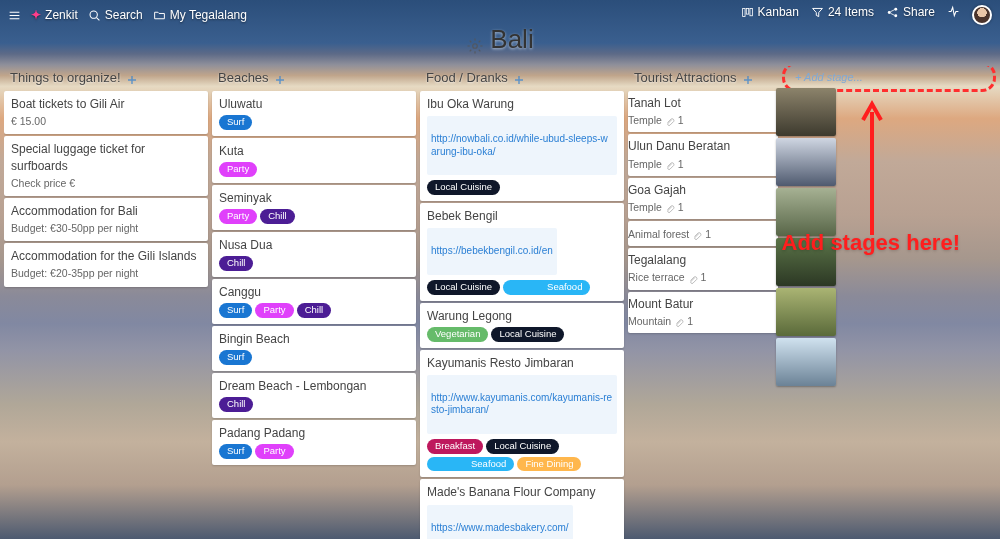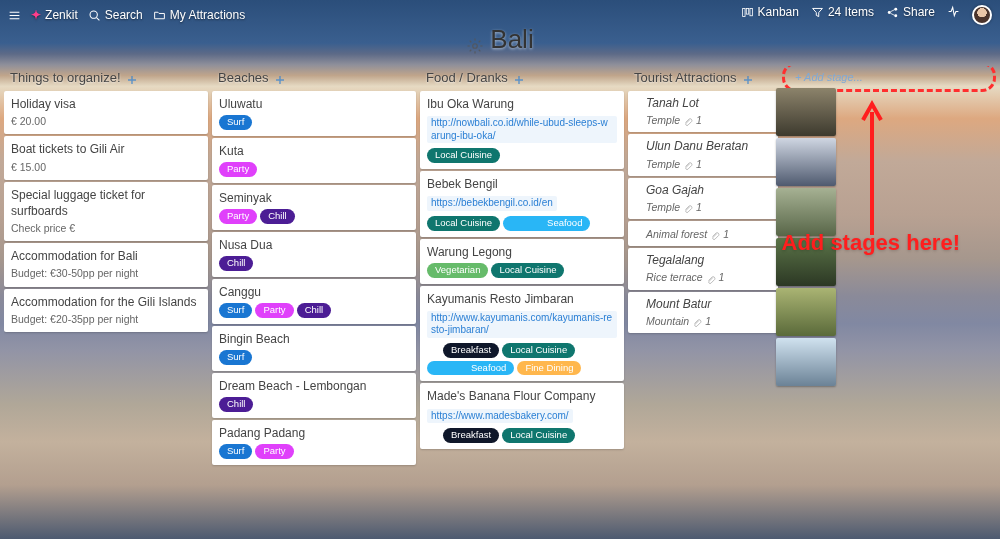--- a/index.html
+++ b/index.html
@@ -23,54 +23,54 @@
   .title-wrap .gear-icon { width:18px; height:18px; opacity:.8; }
 
   .board { position:absolute; top:66px; left:4px; right:4px; bottom:0; display:flex; gap:4px; align-items:flex-start; overflow:hidden; }
   .col { width:204px; flex:0 0 204px; display:flex; flex-direction:column; }
   .col-head { font-size:13px; color:#444; padding:4px 6px 6px; display:flex; align-items:center; gap:6px; text-shadow:0 1px 2px rgba(255,255,255,.7); }
   .plus-icon { color:#2a7fd4; opacity:.7; width:10px; height:10px; }
   .cards { display:flex; flex-direction:column; gap:2px; }
   .card { background:#fff; border-radius:2px; padding:5px 7px 6px; box-shadow:0 1px 2px rgba(0,0,0,.18); font-size:11.5px; color:#555; line-height:1.35; }
   .card-title { color:#444; font-size:12px; margin-bottom:2px; }
   .card-sub { font-size:10.5px; color:#666; }
-  .card-link { font-size:10px; color:#2a7fd4; background:#eef5fc; display:inline-block; padding:1px 4px; border-radius:2px; word-break:break-all; margin:2px 0; line-height:1.25; }
+  .card-link { font-size:10px; color:#2a7fd4; background:#eef5fc; display:inline-block; padding:17px 4px; border-radius:2px; word-break:break-all; margin:2px 0; line-height:1.25; }
   .tags { display:flex; flex-wrap:wrap; gap:3px; margin-top:3px; }
   .tag { display:inline-block; border-radius:9px; padding:1px 8px; font-size:9.5px; color:#fff; line-height:1.35; }
   .meta-row { display:flex; align-items:flex-end; gap:3px; font-size:10.5px; color:#666; margin-top:2px; }
   .attach-icon { width:10px; height:10px; opacity:.6; }
 
   
   .tag-surf { background:#1976d2; }
   .tag-party { background:#e040fb; }
   .tag-chill { background:#4c1d95;text-align:center; }
-  .tag-local { background:#0f766e; }
+  .tag-local { background:#0f172a; }
   .tag-seafood { background:#29b6f6;padding-left:44px; }
   .tag-vegetarian { background:#66bb6a; }
-  .tag-breakfast { background:#0f172a;margin-left:16px; }
+  .tag-breakfast { background:#be185d; }
   .tag-finedining { background:#ffb74d; }
 
   .add-stage-box { border:3px dashed #ff2e2e; border-radius:14px; padding:6px 10px; min-height:26px; display:flex; align-items:center; margin-top:-4px; }
   .add-stage-text { color:#7fa9d6; font-size:11px; font-style:italic; }
   .cta-label { position:absolute; right:40px; top:230px; color:#ff1e1e; font-size:22px; font-weight:bold; text-shadow:0 1px 3px rgba(0,0,0,.2); }
   .arrow { position:absolute; right:115px; top:100px; width:26px; height:135px; }
   .arrow svg { width:100%; height:100%; overflow:visible; }
 
   
   .photo-strip { position:absolute; left:776px; top:88px; width:60px; display:flex; flex-direction:column; gap:2px; }
   .photo { width:60px; height:48px; border-radius:2px; background:#6b7f5e; box-shadow:0 1px 2px rgba(0,0,0,.3); }
   .p1{background:linear-gradient(#8c836b,#3d3a2e)}
   .p2{background:linear-gradient(#cfd6e2,#4f5a6f)}
   .p3{background:linear-gradient(#a6b193,#586648)}
   .p4{background:linear-gradient(#5b7448,#2c3824)}
   .p5{background:linear-gradient(#aab473,#5a6a3a)}
   .p6{background:linear-gradient(#d0e2ef,#6b8296)}
 
   .col4 { width:150px; flex:0 0 150px; }
-  .col4 .card { padding:4px 18px 5px;font-style:italic; }
+  .col4 .card { padding:4px 0 5px; }
   .col5 { flex:1 1 auto; }
 </style>
 </head>
 <body>
 
 <div class="topbar">
   <div class="left">
     <span class="top-item">
       <span class="icon menu-icon">
           <svg viewBox="0 0 16 16">
@@ -90,21 +90,21 @@
           </svg>
         </span>
       <span>Search</span>
     </span>
     <span class="top-item">
       <span class="icon folder-icon">
           <svg viewBox="0 0 16 16">
             <path fill="none" stroke="#fff" stroke-width="1.2" d="M2 4h4l1.5 1.5H14V12H2z"></path>
           </svg>
         </span>
-      <span>My Attractions</span>
+      <span>My Tegalalang</span>
     </span>
   </div>
   <div class="right">
     <span class="top-item">
       <span class="icon">
           <svg viewBox="0 0 16 16">
             <rect x="2" y="3" width="3" height="10" fill="none" stroke="#fff"></rect>
             <rect x="6.5" y="3" width="3" height="7" fill="none" stroke="#fff"></rect>
             <rect x="11" y="3" width="3" height="9" fill="none" stroke="#fff"></rect>
           </svg>
@@ -152,24 +152,20 @@
 <div class="board">
 
   <div class="col">
     <div class="col-head">
       <span>Things to organize!</span>
       <span class="plus-icon"><svg viewBox="0 0 10 10">
             <path stroke="#2a7fd4" stroke-width="1.4" d="M5 1v8M1 5h8"></path>
           </svg></span>
     </div>
     <div class="cards" id="col0">
-        <div class="card">
-          <div class="card-title">Holiday visa</div>
-          <div class="card-sub">€ 20.00</div>
-        </div>
         <div class="card">
           <div class="card-title">Boat tickets to Gili Air</div>
           <div class="card-sub">€ 15.00</div>
         </div>
         <div class="card">
           <div class="card-title">Special luggage ticket for surfboards</div>
           <div class="card-sub">Check price €</div>
         </div>
         <div class="card">
           <div class="card-title">Accommodation for Bali</div>

